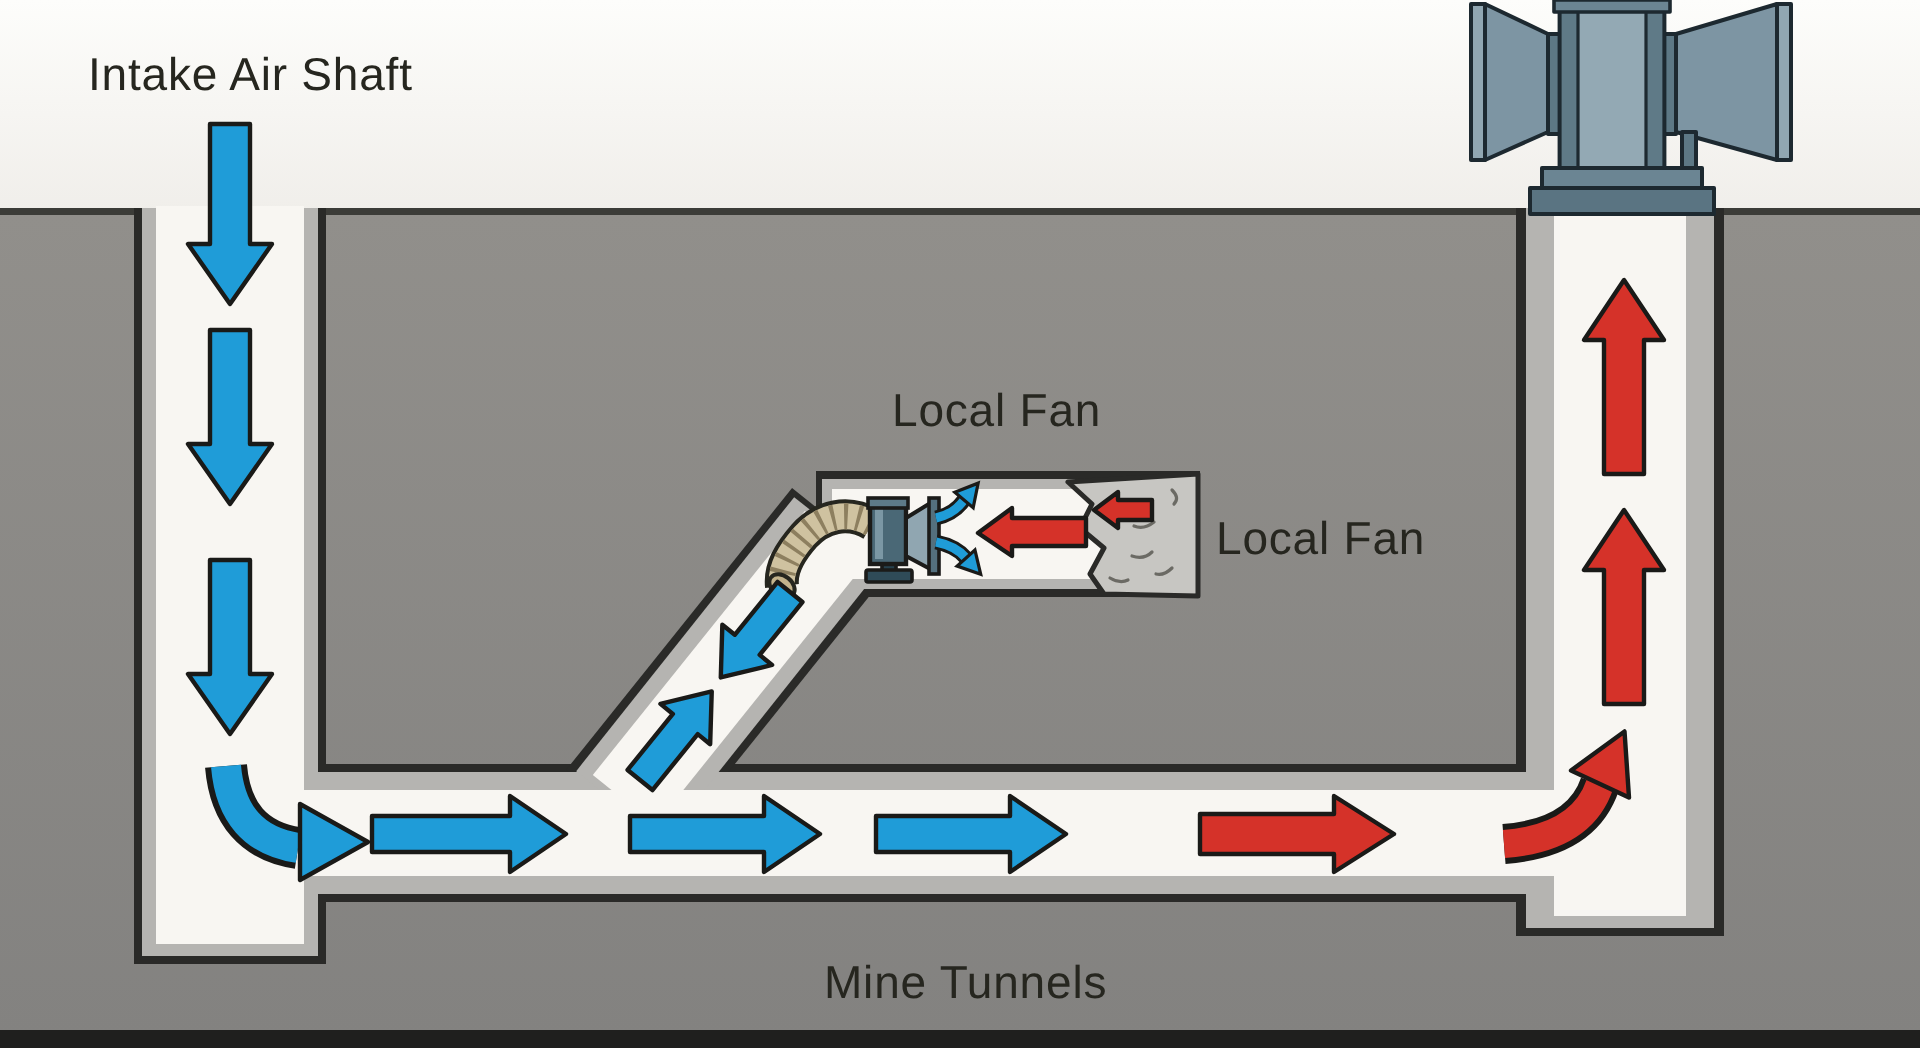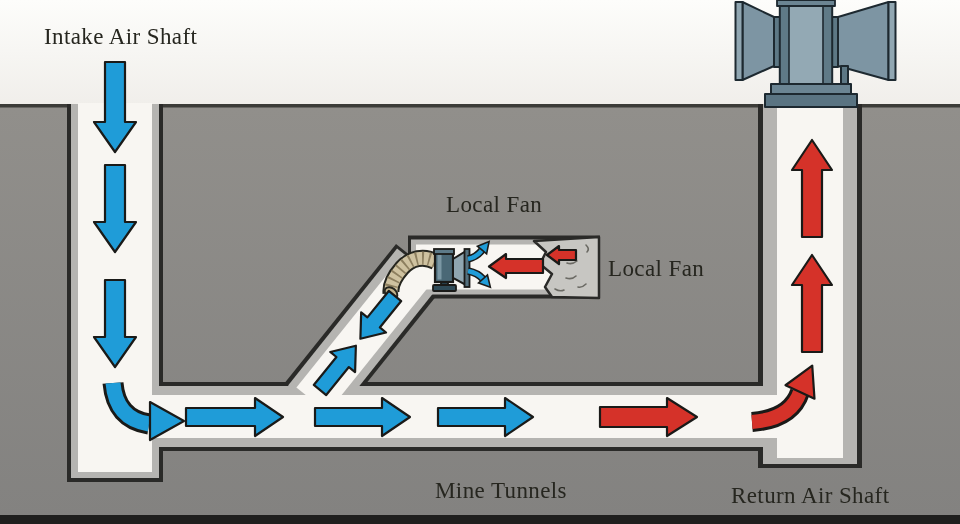--- a/index.html
+++ b/index.html
@@ -1,18 +1,18 @@
 <!DOCTYPE html>
 <html><head>
 <meta charset="utf-8">
 <style>
   html,body{margin:0;padding:0;}
   #stage{
     position:relative;width:960px;height:524px;overflow:hidden;
-    background:#4d7c0f;font-family:Liberation Serif, serif;
+    background:#4d7c0f;font-family:Liberation Sans, sans-serif;
   }
   #diagram-svg{position:absolute;left:0;top:0;}
   .diagram-label{
     position:absolute;color:#26261f;font-size:23px;letter-spacing:.4px;
     white-space:nowrap;user-select:none;
   }
 </style>
 </head>
 <body>
 
@@ -162,15 +162,14 @@
       <rect x="777" y="0" width="58" height="6" fill="#6b8593" stroke-width="1.8"></rect>
 
       <rect x="771" y="84" width="80" height="10" fill="#6b8593"></rect>
       <rect x="765" y="94" width="92" height="13" fill="#5a7482"></rect>
     </g>
   </svg>
 
   <div class="diagram-label" style="left:44px;top:24px">Intake Air Shaft</div>
   <div class="diagram-label" style="left:446px;top:192px">Local Fan</div>
   <div class="diagram-label" style="left:608px;top:256px">Local Fan</div>
-  <div class="diagram-label" style="left:435px;top:478px">Mine Tunnels</div>
-  <div class="diagram-label" style="left:731px;top:483px">Return Air Shaft</div>
+  <div class="diagram-label" style="left:412px;top:478px">Mine Tunnels</div>
 </div>
 
 </body></html>

